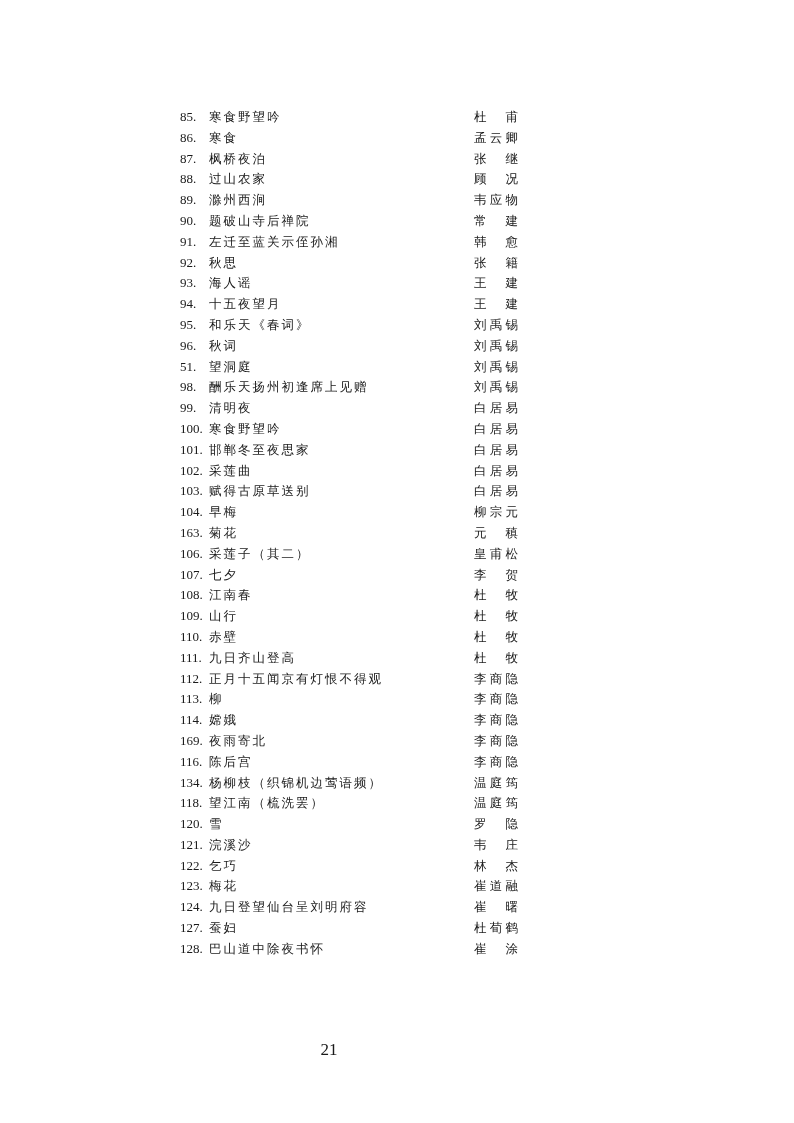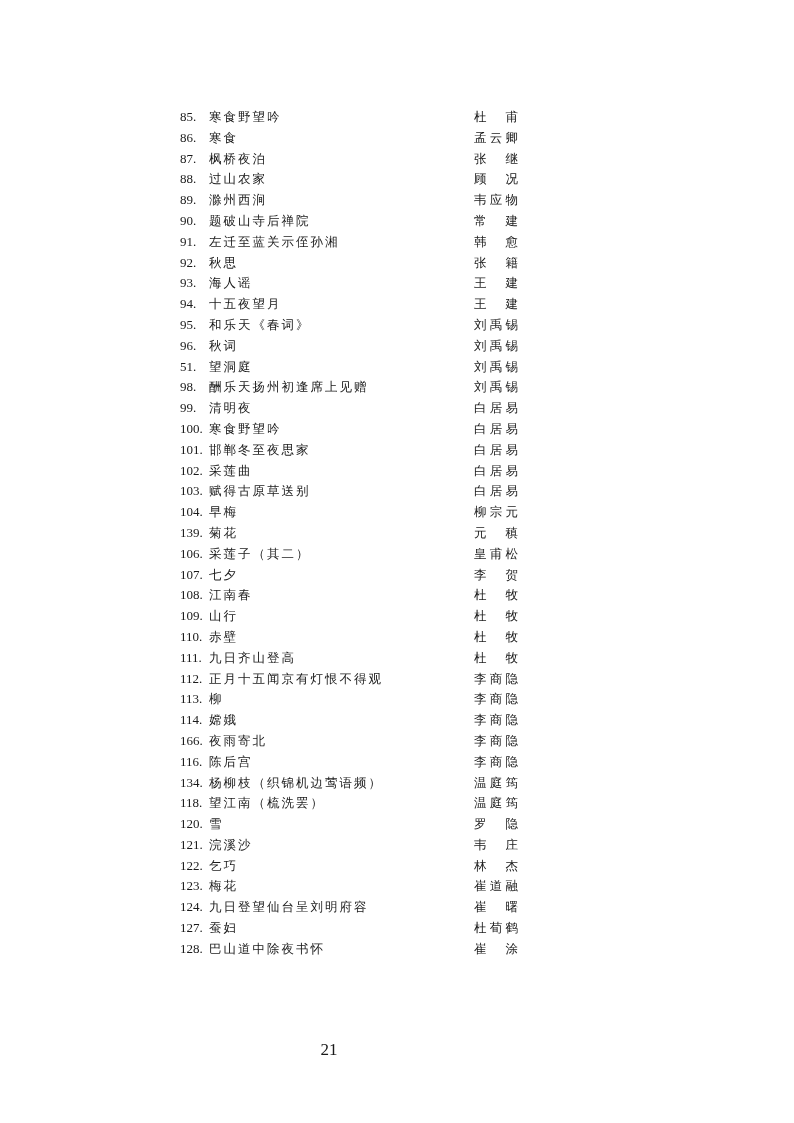--- a/index.html
+++ b/index.html
@@ -233,21 +233,21 @@
     <li class="row">
       <span class="num">104.</span>
       <span class="title">早梅</span>
       <span class="author">
         <span>柳</span>
         <span>宗</span>
         <span>元</span>
       </span>
     </li>
     <li class="row">
-      <span class="num">139.</span>
+      <span class="num">163.</span>
       <span class="title">菊花</span>
       <span class="author">
         <span>元</span>
         <span>稹</span>
       </span>
     </li>
     <li class="row">
       <span class="num">106.</span>
       <span class="title">采莲子（其二）</span>
       <span class="author">
@@ -317,21 +317,21 @@
     <li class="row">
       <span class="num">114.</span>
       <span class="title">嫦娥</span>
       <span class="author">
         <span>李</span>
         <span>商</span>
         <span>隐</span>
       </span>
     </li>
     <li class="row">
-      <span class="num">166.</span>
+      <span class="num">169.</span>
       <span class="title">夜雨寄北</span>
       <span class="author">
         <span>李</span>
         <span>商</span>
         <span>隐</span>
       </span>
     </li>
     <li class="row">
       <span class="num">116.</span>
       <span class="title">陈后宫</span>

